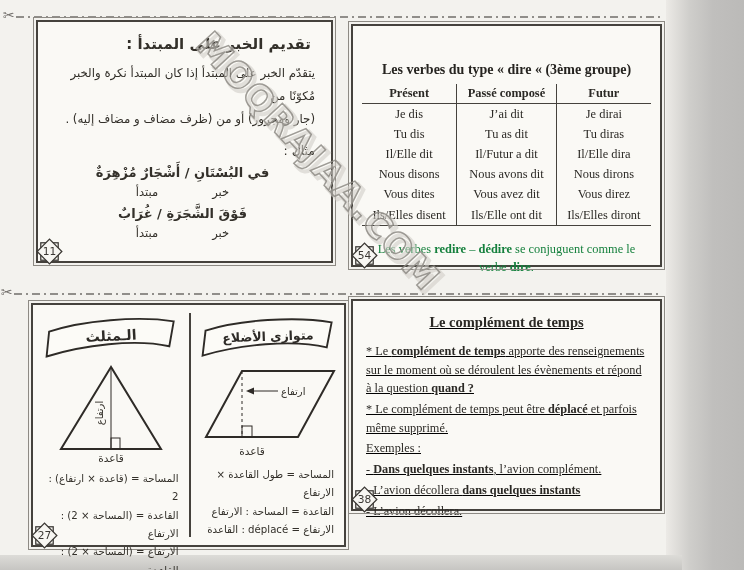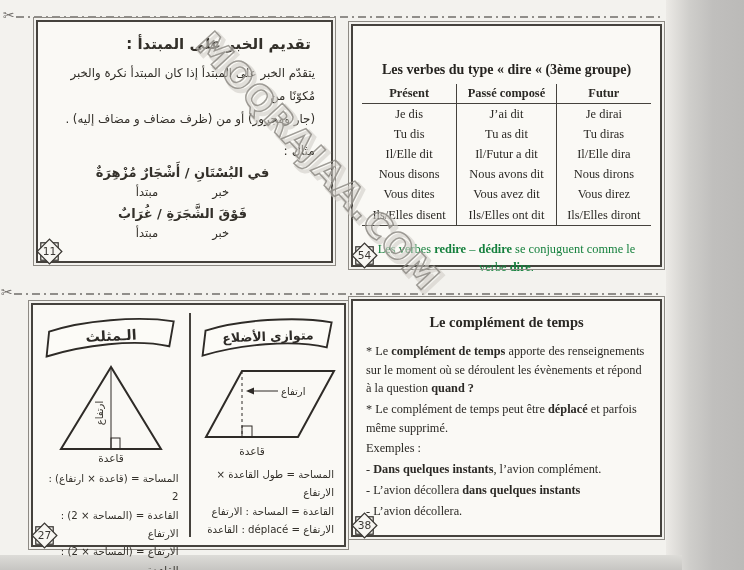--- a/index.html
+++ b/index.html
@@ -18,21 +18,21 @@
   .scissors{position:absolute;font-size:14px;color:#706d69;font-family:"DejaVu Sans",sans-serif;z-index:3;}
   #sc1{left:3px;top:7px;}
   #sc2{left:1px;top:284px;}
 
   
   .card{position:absolute;background:#faf9f5;border:2px solid #45423d;outline:1px solid #8d8a84;
     outline-offset:2px;box-sizing:border-box;}
   #card-predicate{left:36px;top:20px;width:297px;height:243px;}
   #card-verbs{left:351px;top:24px;width:311px;height:243px;}
   #card-geometry{left:31px;top:303px;width:315px;height:244px;}
-  #card-temps{left:351px;top:299px;width:311px;height:238px;}
+  #card-temps{left:351px;top:299px;width:311px;height:212px;text-decoration:underline;}
 
   .badge{position:absolute;left:-4px;bottom:-6px;width:31px;height:31px;z-index:4;}
   .badge text{font-family:"DejaVu Sans",sans-serif;font-size:11px;fill:#3b3834;}
 
   
   .cp-inner{direction:rtl;padding:13px 16px 0 12px;font-family:"DejaVu Sans",sans-serif;color:#33302a;}
   .cp-title{font-weight:bold;font-size:15px;margin:0 4px 9px 0;}
   .cp-body{font-size:11.8px;line-height:1.95;text-align:right;}
   .cp-example-label{font-size:12.5px;margin:12px 0 2px;}
   .cp-phrase{text-align:center;font-weight:bold;font-size:13px;margin-top:7px;}
@@ -136,21 +136,21 @@
           <td>Nous avons dit</td>
           <td>Nous dirons</td>
         </tr>
         <tr>
           <td>Vous dites</td>
           <td>Vous avez dit</td>
           <td>Vous direz</td>
         </tr>
         <tr class="last">
           <td>Ils/Elles disent</td>
-          <td>Ils/Elles ont dit</td>
+          <td>Ils/Elle ont dit</td>
           <td>Ils/Elles diront</td>
         </tr>
       </tbody>
     </table>
     <div class="cv-note">
       <span>Les verbes </span><b>redire</b><span> – </span><b>dédire</b><span> se conjuguent comme le verbe </span><b>dire</b><span>.</span>
     </div>
     <svg class="badge" viewBox="0 0 32 32">
       <g fill="#f7f6f2" stroke="#3b3834" stroke-width="1.3">
         <rect x="7" y="7" width="18" height="18"></rect>

